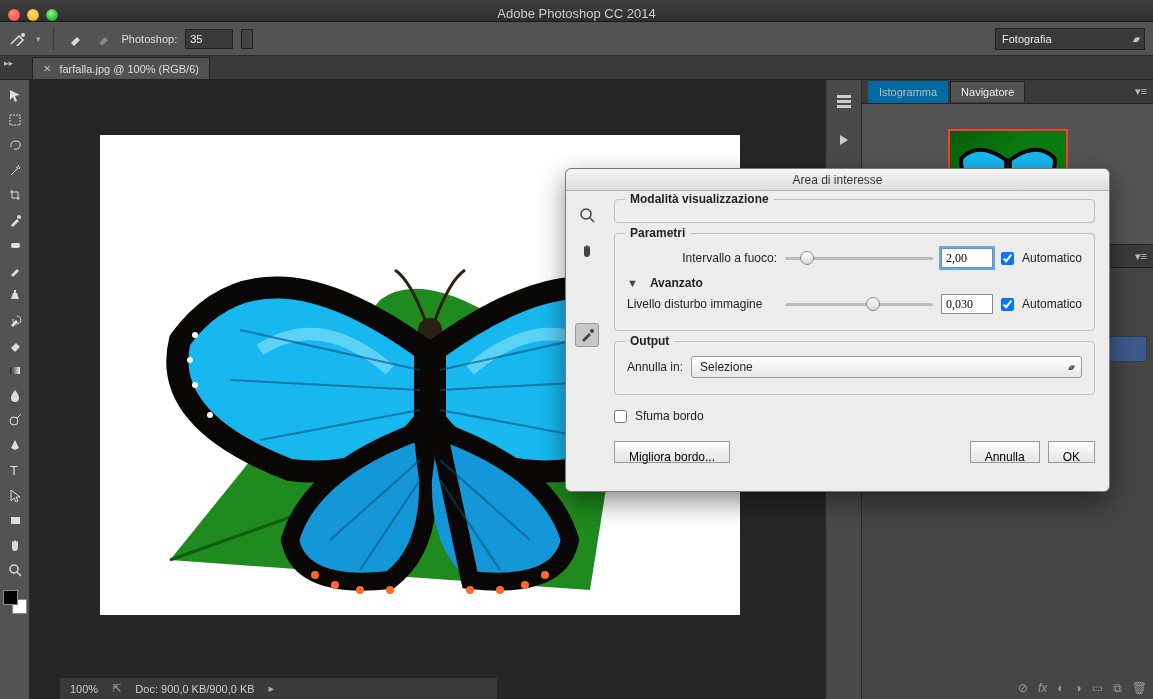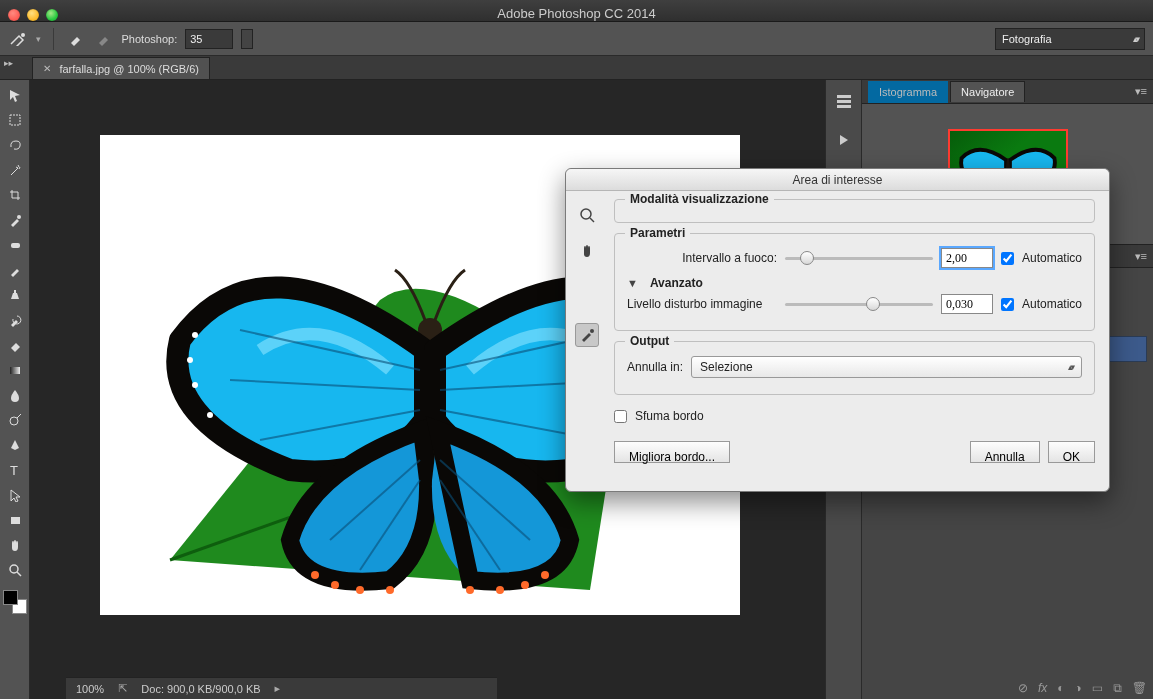--- a/index.html
+++ b/index.html
@@ -52,21 +52,21 @@
 .right-panels { width: 292px; background: #454545; border-left: 1px solid #2a2a2a; display: flex; flex-direction: column; }
 .panel-tabs { height: 24px; background: #3a3a3a; display: flex; align-items: center; padding-left: 6px; gap: 2px; border-bottom: 1px solid #222; }
 .panel-tab { padding: 4px 10px; color: #bbb; font-size: 11px; background: #0369a1; border: 1px solid transparent; cursor: pointer; }
 .panel-tab.active { background: #535353; color: #eee; border: 1px solid #222; border-bottom: none; }
 .panel-menu { margin-left: auto; margin-right: 6px; color: #bbb; font-size: 11px; }
 .navigator-body { height: 140px; background: #535353; display: flex; align-items: center; justify-content: center; position: relative; }
 .nav-thumb { width: 120px; height: 90px; border: 2px solid #ff3b30; background: linear-gradient(140deg,#065c0a 0%, #0a7a10 40%, #0a7a10 100%); position: relative; overflow: hidden; }
 .nav-butterfly { position: absolute; inset: 0; }
 
 
-.status-bar { position: absolute; left: 36px; right: 328px; bottom: 0; height: 22px; background: #3a3a3a; border-top: 1px solid #222; display: flex; align-items: center; padding: 0 10px; gap: 14px; color: #ccc; font-size: 11px; }
+.status-bar { position: absolute; left: 30px; right: 328px; bottom: 0; height: 22px; background: #3a3a3a; border-top: 1px solid #222; display: flex; align-items: center; padding: 0 10px; gap: 14px; color: #ccc; font-size: 11px; }
 
 
 .layers-stub { flex: 1; background: #454545; position: relative; }
 .layers-bottom-icons { position: absolute; bottom: 4px; right: 6px; display: flex; gap: 10px; color: #999; font-size: 12px; }
 .layers-row { position: absolute; top: 68px; left: 6px; right: 6px; height: 26px; background: #3c5a8b; border: 1px solid #2a3b55; }
 
 
 .dialog { position: absolute; left: 565px; top: 168px; width: 545px; height: 324px; background: #ececec; border: 1px solid #7a7a7a; border-radius: 6px; box-shadow: 0 10px 26px rgba(0,0,0,0.45); color: #222; font-size: 12px; }
 .dialog-title { height: 22px; background: linear-gradient(#f6f6f6,#dcdcdc); border-bottom: 1px solid #b5b5b5; border-radius: 6px 6px 0 0; display: flex; align-items: center; justify-content: center; font-size: 12px; color: #333; }
 .dialog-body { display: flex; height: calc(100% - 22px); }

